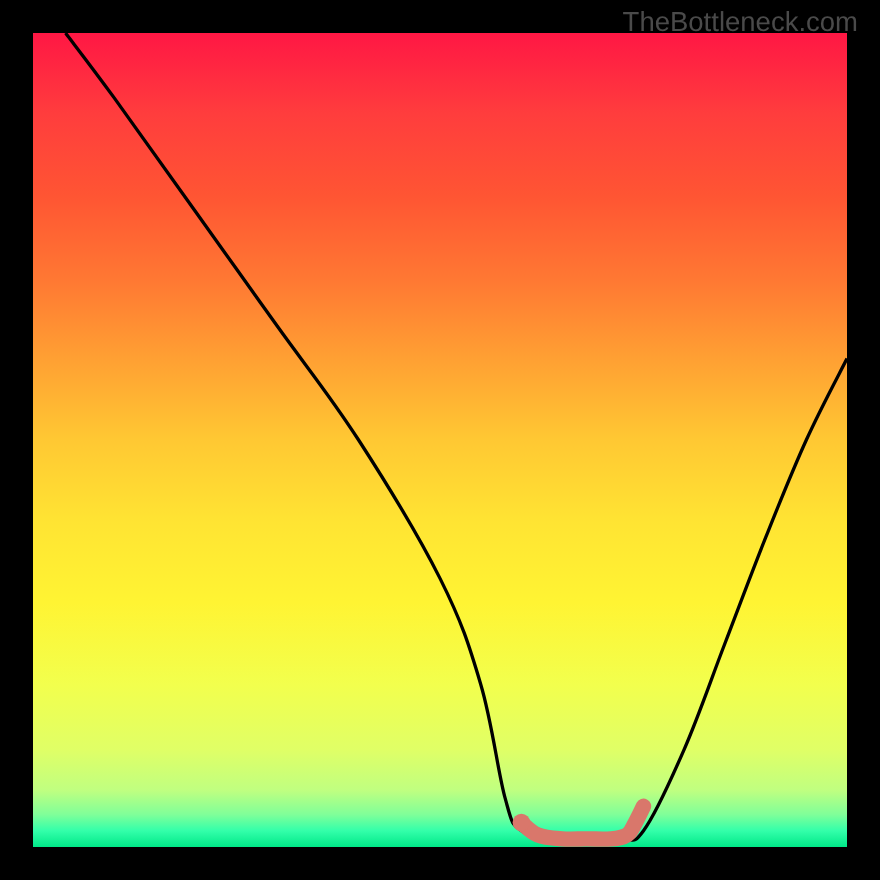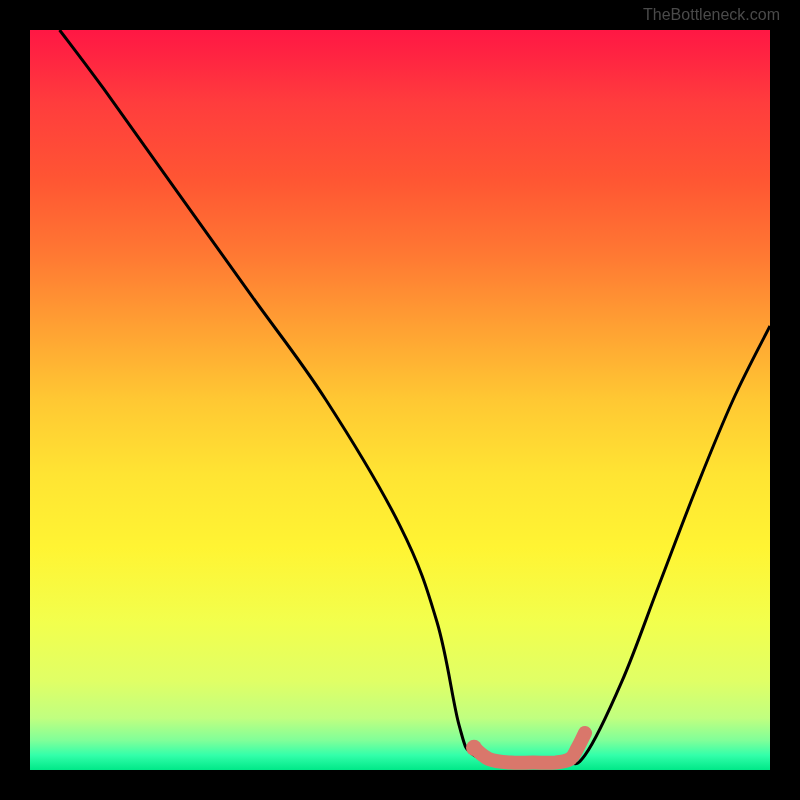--- a/index.html
+++ b/index.html
@@ -9,21 +9,21 @@
     height: 800px;
     background: #000;
     position: relative;
     font-family: Arial, sans-serif;
   }
   .watermark {
     position: absolute;
     top: 6px;
     right: 20px;
     color: #4a4a4a;
-    font-size: 16px;
+    font-size: 25px;
     font-weight: 500;
     z-index: 10;
   }
   .plot-area {
     position: absolute;
     left: 30px;
     top: 30px;
     width: 740px;
     height: 740px;
     background: linear-gradient(to bottom,

